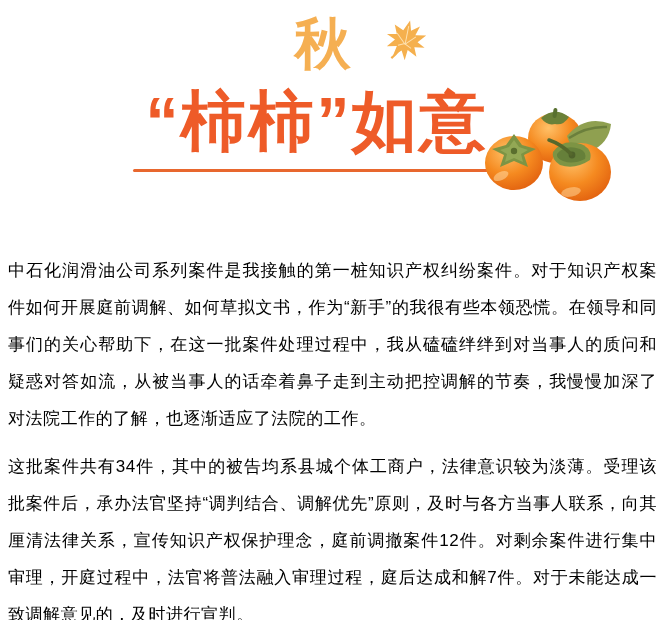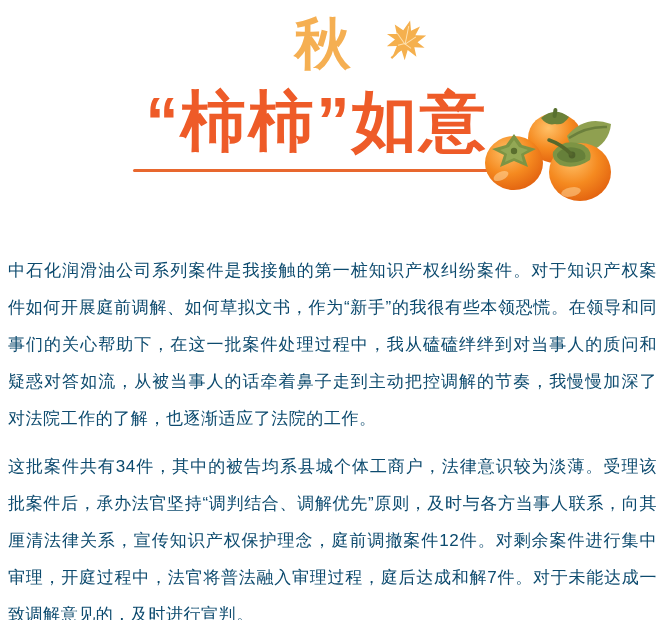--- a/index.html
+++ b/index.html
@@ -52,21 +52,21 @@
   
   .article {
     position: absolute; top: 252px; left: 0; right: 0;
     padding: 0 8px;
   }
   .article p {
     margin: 0 4px 11px 0;
     font-size: 17px;
     line-height: 37px;
     letter-spacing: 0.55px;
-    color: #0c4a6e;
+    color: #000000;
     text-align: justify;
     text-justify: inter-ideograph;
   }
 </style>
 </head>
 <body>
 
 <div class="page">
 
   <div class="header">

